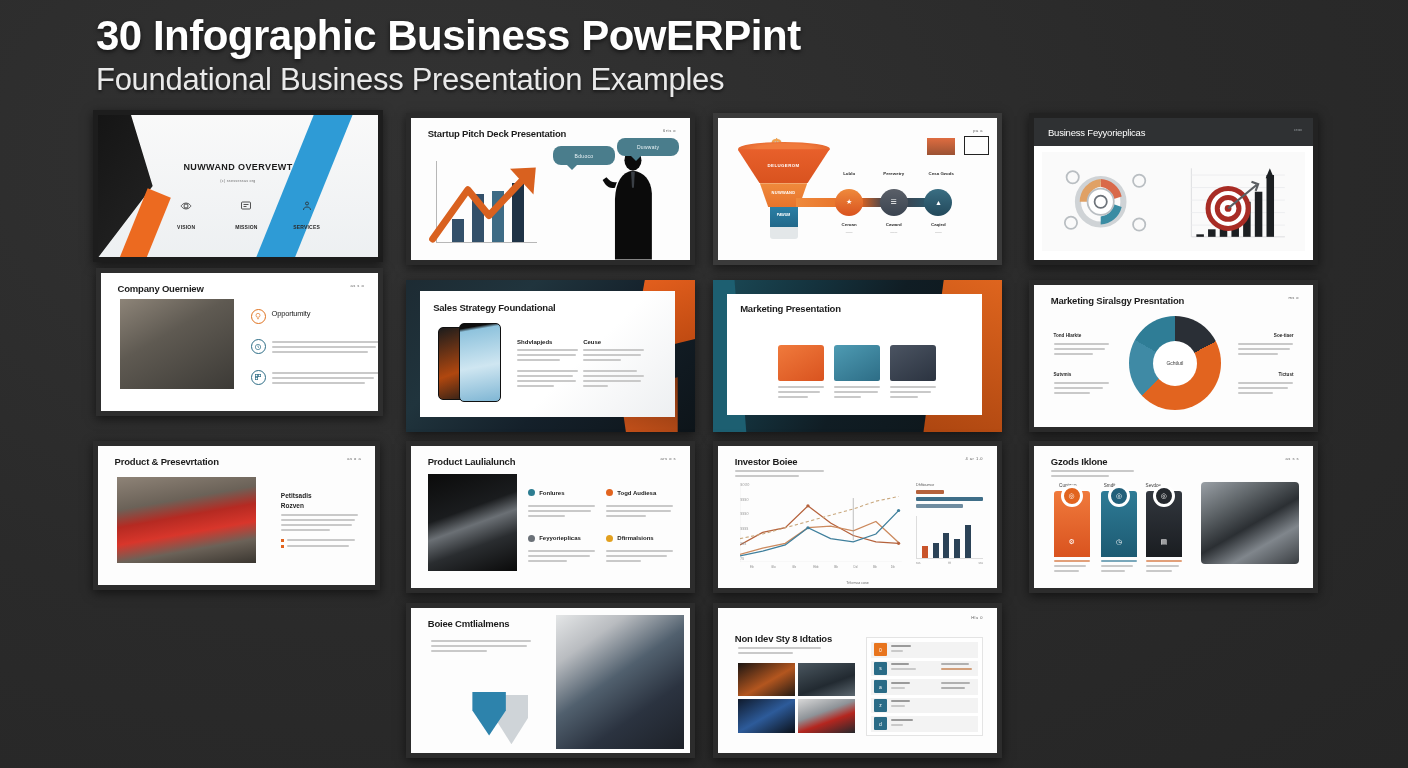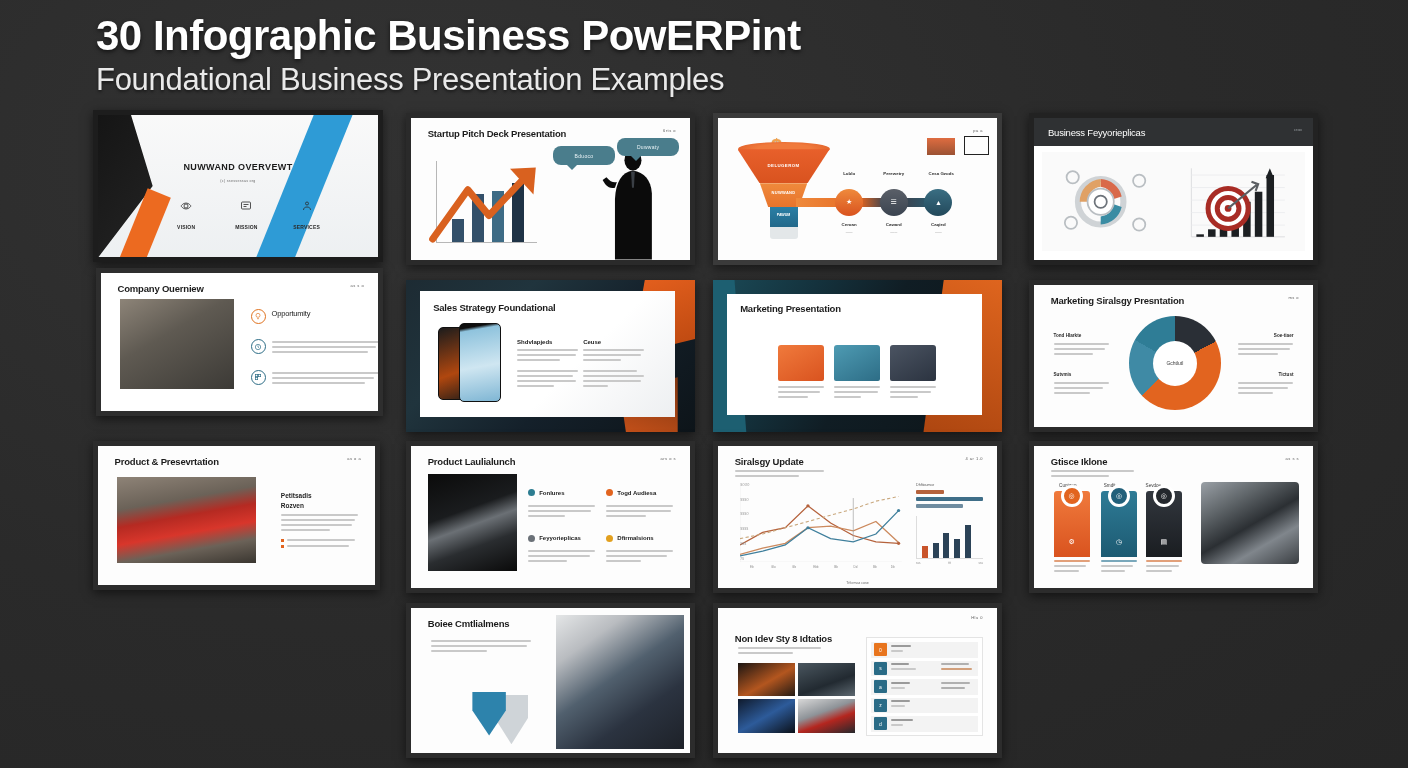--- a/index.html
+++ b/index.html
@@ -633,21 +633,21 @@
               <div class="ln" style="width:52%"></div>
             </div>
         </div>
       </div>
     </div>
   </div>
 
   <div class="cell s11" style="left:620px;top:331px;width:289px;height:152px;">
     <div class="thumb" style="background:#2c2c2c;">
       <div class="inner">
-        <div class="slide-title">Siralsgy Update</div>
+        <div class="slide-title">Investor Boiee</div>
         <div class="corner-mark">4 ar 1.0</div>
         <div style="position:absolute;left:6%;top:17%;width:32%;">
           <div class="ln" style="width:100%"></div>
             <div class="ln" style="width:72%"></div>
         </div>
         <div class="plot">
           <svg viewBox="0 0 200 100" preserveAspectRatio="none" style="width:100%;height:100%;">
             <g stroke="#e6e6e6" stroke-width=".6">
               <line x1="0" y1="100" x2="200" y2="100"></line>
                 <line x1="0" y1="0" x2="0" y2="100"></line>
@@ -700,21 +700,21 @@
             <span>sss</span>
           </div>
         </div>
       </div>
     </div>
   </div>
 
   <div class="cell s12" style="left:936px;top:331px;width:289px;height:152px;">
     <div class="thumb" style="background:#2c2c2c;">
       <div class="inner">
-        <div class="slide-title">Gtisce Iklone</div>
+        <div class="slide-title">Gzods Iklone</div>
         <div class="corner-mark">as s s</div>
         <div style="position:absolute;left:6%;top:17%;width:30%;">
           <div class="ln" style="width:100%"></div>
             <div class="ln" style="width:70%"></div>
         </div>
         <div style="position:absolute;left:9%;top:26%;font-size:4.6px;color:#3a3a3a;">Cuntoen</div>
         <div style="position:absolute;left:25%;top:26%;font-size:4.6px;color:#3a3a3a;">Smdit</div>
         <div style="position:absolute;left:40%;top:26%;font-size:4.6px;color:#3a3a3a;">Sevdoe</div>
         <div class="panel" style="left:7%;background:linear-gradient(180deg,#f07a3c,#d9531f);">
           <div class="pcirc" style="background:#e2641f;">◎</div>

